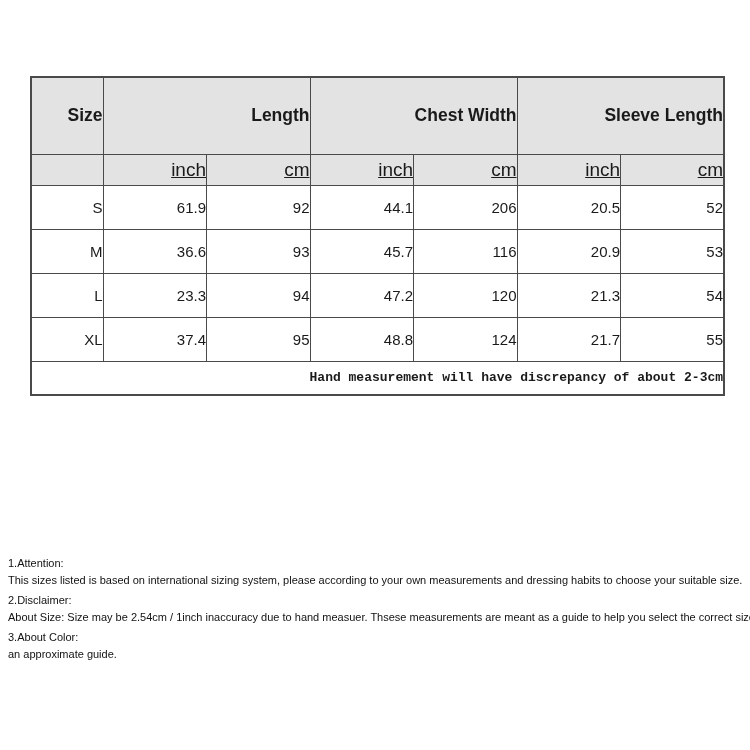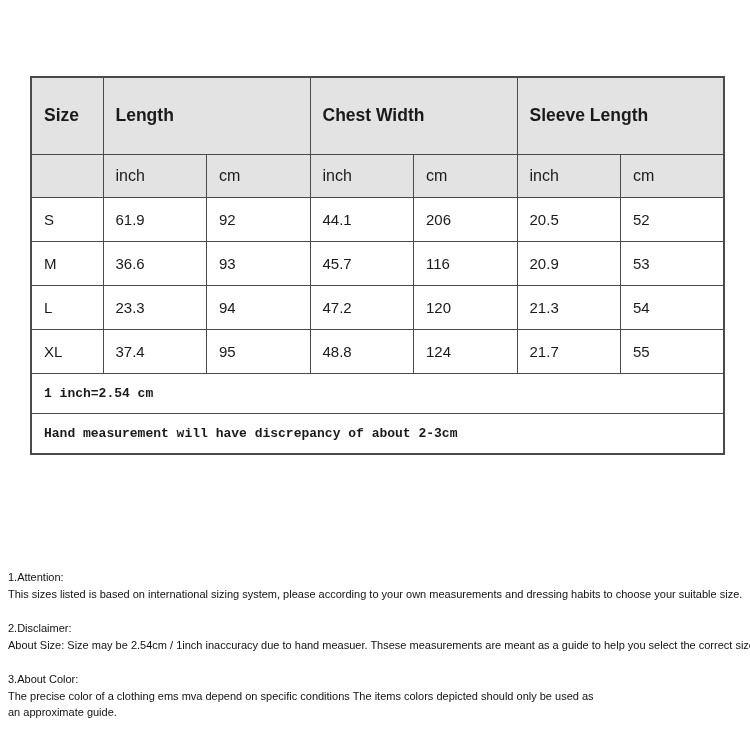--- a/index.html
+++ b/index.html
@@ -24,58 +24,59 @@
     position: absolute;
     left: 30px;
     top: 76px;
     width: 693px;
     border-collapse: collapse;
     table-layout: fixed;
     border: 2px solid var(--border, #4a4a4a);
   }
   table.size-chart td, table.size-chart th {
     border: 1px solid var(--border, #4a4a4a);
-    text-align: left;
+    text-align: right;
     vertical-align: middle;
-    padding: 12px;
+    padding: 0;
     color: #1a1a1a;
   }
   tr.r-head    { height: 77px; }
   tr.r-units   { height: 31px; }
   tr.r-data    { height: 44px; }
   tr.r-note1   { height: 33px; }
   tr.r-note2   { height: 34px; }
   tr.r-head th {
     background: var(--header_bg, #e3e3e3);
     font-size: 17.5px;
     font-weight: bold;
   }
   tr.r-units td {
     background: var(--header_bg, #e3e3e3);
-    font-size: 16px;
+    font-size: 19px;
     font-weight: normal;
+    text-decoration: underline;
   }
   tr.r-data td { font-size: 15px; }
   tr.r-note1 td, tr.r-note2 td {
     font-family: "Liberation Mono", monospace;
     font-weight: bold;
     font-size: 13px;
   }
 
   
   .notes-block {
     position: absolute;
     left: 8px;
     top: 551px;
     width: 738px;
     font-size: 11px;
     line-height: 16.5px;
     color: #111111;
   }
-  .para { margin: 18px 0 4px 0; }
+  .para { margin: 4px 0 4px 0; }
   .para .line { white-space: nowrap; }
 </style>
 </head>
 <body>
 
 <div class="page">
 
   <table class="size-chart">
     <colgroup>
       <col style="width:72px">
@@ -131,38 +132,34 @@
     </tr>
     <tr class="r-data">
       <td>XL</td>
       <td>37.4</td>
       <td>95</td>
       <td>48.8</td>
       <td>124</td>
       <td>21.7</td>
       <td>55</td>
     </tr>
-    <tr class="r-note1">
-      <td colspan="7">1 inch=2.54 cm</td>
-    </tr>
     <tr class="r-note2">
       <td colspan="7">Hand measurement will have discrepancy of about 2-3cm</td>
     </tr>
   </tbody>
     </table>
 
   <div class="notes-block">
     <div class="para">
       <div class="line">1.Attention:</div>
       <div class="line">This sizes listed is based on international sizing system, please according to your own measurements and dressing habits to choose your suitable size.</div>
     </div>
     <div class="para">
       <div class="line">2.Disclaimer:</div>
       <div class="line">About Size: Size may be 2.54cm / 1inch inaccuracy due to hand measuer. Thsese measurements are meant as a guide to help you select the correct size.</div>
     </div>
     <div class="para">
       <div class="line">3.About Color:</div>
-      <div class="line">The precise color of a clothing ems mva depend on specific conditions The items colors depicted should only be used as</div>
       <div class="line">an approximate guide.</div>
     </div>
   </div>
 
 </div>
 
 </body></html>

